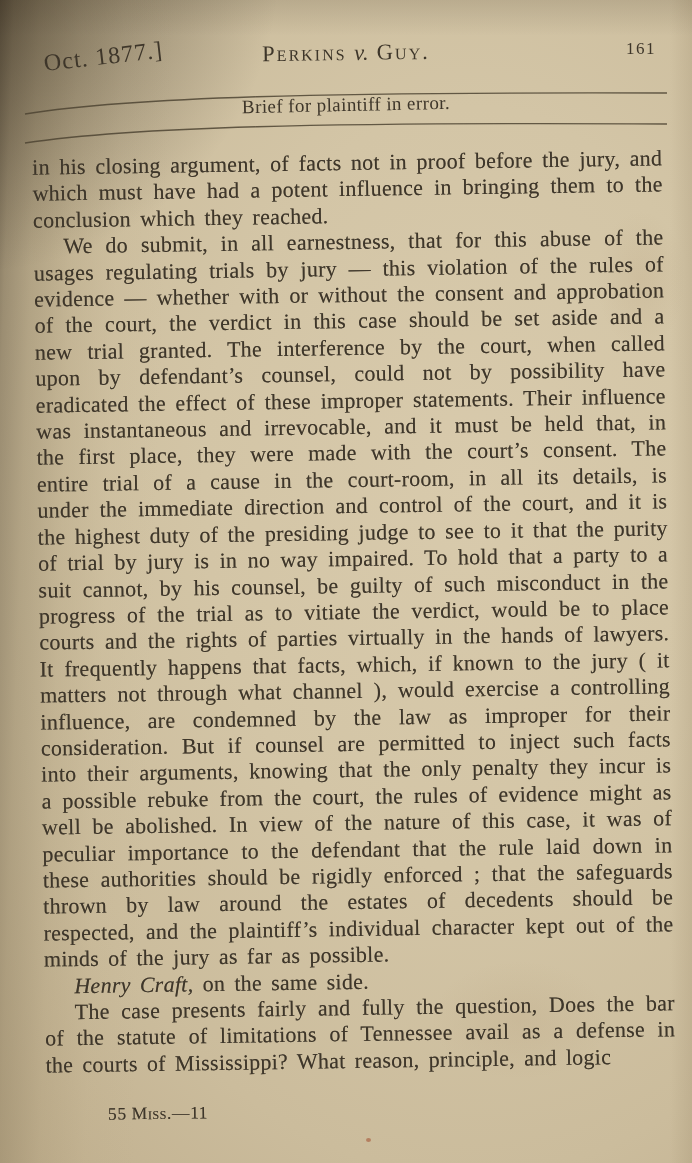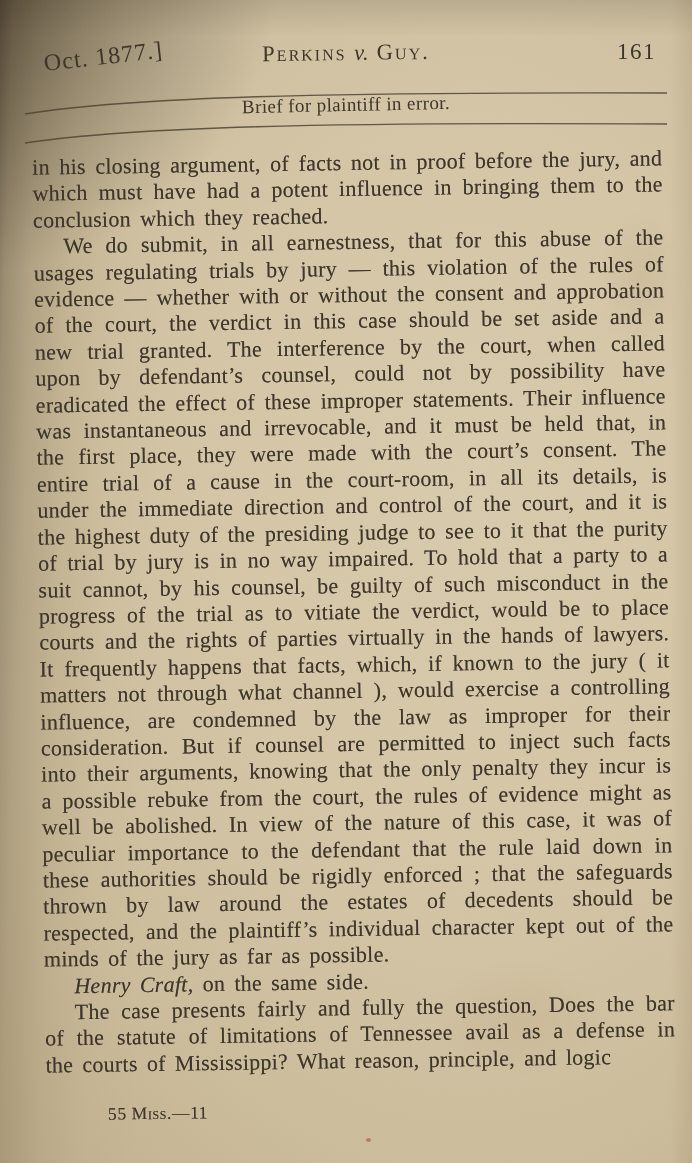--- a/index.html
+++ b/index.html
@@ -37,21 +37,21 @@
   }
   .running-title {
     position: absolute; left: 0; right: 0; top: 40px;
     text-align: center; font-size: 22.5px; letter-spacing: 2px;
     transform: rotate(-0.8deg);
   }
   .running-title .sc { font-variant-caps: small-caps; }
   .running-title i { letter-spacing: 0.5px; }
   .page-number {
     position: absolute; right: 36px; top: 39px;
-    font-size: 23px; letter-spacing: 1.5px;
+    font-size: 17px; letter-spacing: 1.5px;
   }
   .rules { position: absolute; left: 22px; top: 84px; }
   .caption {
     position: absolute; left: 0; right: 0; top: 94px;
     text-align: center; font-size: 19px; letter-spacing: 0.4px;
     transform: rotate(-1.2deg);
   }
   .body-text {
     position: absolute; left: 32px; right: 30px; top: 150px;
     font-size: 22px; line-height: 26.4px;

